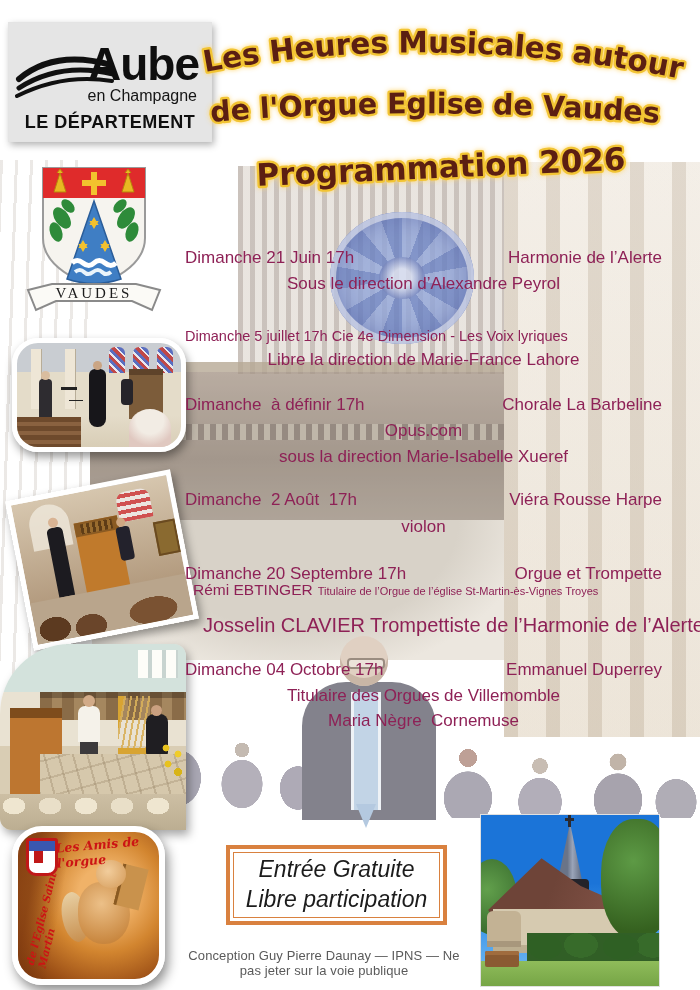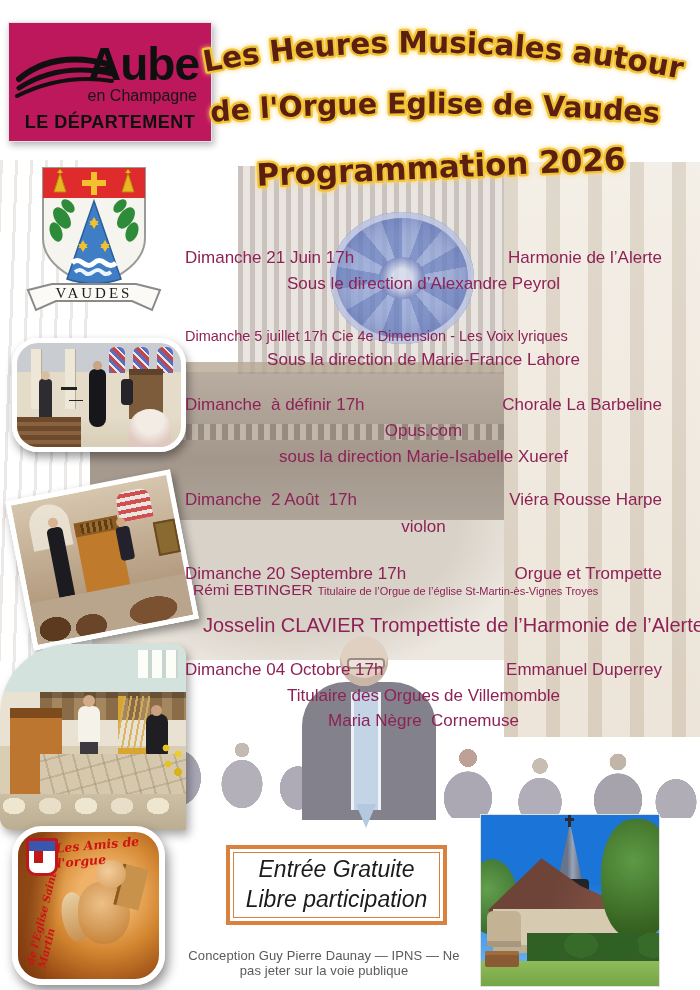--- a/index.html
+++ b/index.html
@@ -54,21 +54,21 @@
     background-image:
       radial-gradient(ellipse 40px 44px at 40px 66px,#9d99a6 60%,transparent 61%),
       radial-gradient(circle 15px at 40px 26px,#b39084 60%,transparent 61%),
       radial-gradient(ellipse 36px 40px at 112px 70px,#a5a1ad 60%,transparent 61%),
       radial-gradient(circle 13px at 112px 34px,#bfb2a6 60%,transparent 61%),
       radial-gradient(ellipse 40px 44px at 190px 68px,#98949f 60%,transparent 61%),
       radial-gradient(circle 14px at 190px 30px,#b7a89a 60%,transparent 61%),
       radial-gradient(ellipse 34px 38px at 248px 70px,#a39faa 60%,transparent 61%);}
 
   
-  .dept-box{left:8px;top:22px;width:202px;height:118px;background:#be185d;
+  .dept-box{left:8px;top:22px;width:202px;height:118px;background:#e5e5e5;
     box-shadow:2px 3px 7px rgba(0,0,0,.3);border:1px solid #e4e4e4;}
   .dept-box .aube{position:absolute;right:12px;top:14px;font-size:46px;font-weight:bold;
     color:#0f0f0f;letter-spacing:-1px;font-family:"Liberation Sans",sans-serif;}
   .dept-box .champ{position:absolute;right:14px;top:64px;font-size:16px;color:#141414;}
   .dept-box .dept{position:absolute;left:0;right:0;bottom:8px;text-align:center;font-size:18px;
     font-weight:bold;color:#0f0f0f;letter-spacing:.5px;}
 
   
   .title-svg{left:0;top:10px;width:700px;height:200px;overflow:visible;}
   .title-svg text{font-family:"DejaVu Sans",sans-serif;font-weight:bold;fill:#5b1f12;
@@ -329,21 +329,21 @@
       <span>Dimanche 21 Juin 17h</span>
       <span>Harmonie de l’Alerte</span>
     </div>
     <div class="prow r" style="top:273px">
       <span>Sous le direction d’Alexandre Peyrol</span>
     </div>
     <div class="prow small" style="top:325px">
       <span>Dimanche 5 juillet 17h Cie 4e Dimension - Les Voix lyriques</span>
     </div>
     <div class="prow r" style="top:349px">
-      <span>Sous la direction de Marie-France Lahore</span>
+      <span>Libre la direction de Marie-France Lahore</span>
     </div>
     <div class="prow" style="top:394px">
       <span>Dimanche  à définir 17h</span>
       <span>Chorale La Barbeline</span>
     </div>
     <div class="prow r" style="top:420px">
       <span>Opus.com</span>
     </div>
     <div class="prow r" style="top:446px">
       <span>sous la direction Marie-Isabelle Xueref</span>

